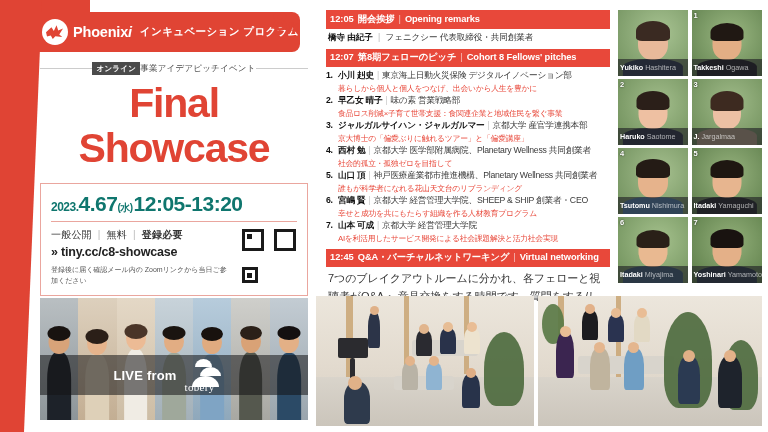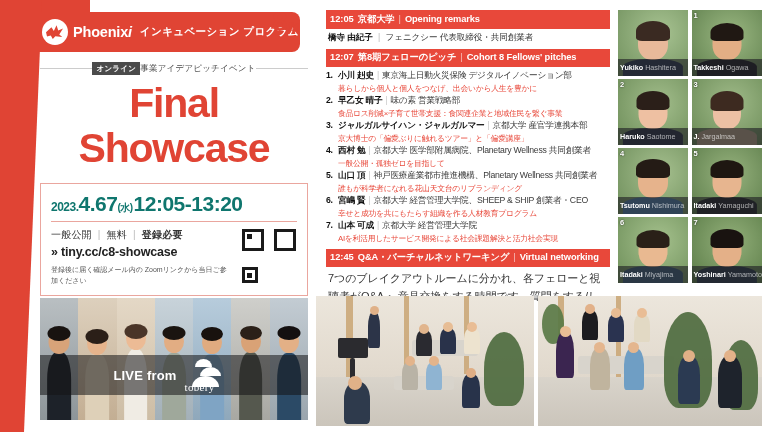--- a/index.html
+++ b/index.html
@@ -325,21 +325,21 @@
       <span class="dome" style="width:21px;height:9px;left:17px;top:9px;"></span>
       <span class="dome" style="width:27px;height:11px;left:9px;top:18px;"></span>
       <span class="word">tobery</span>
     </span>
   </div>
 
   <div class="agenda">
 
     <div class="sec-head">
       <span class="time">12:05</span>
-      <span>京都大学</span>
+      <span>開会挨拶</span>
       <span class="bar">|</span>
       <span>Opening remarks</span>
     </div>
 
     <div class="opening-line">
       <span class="nm">橋寺 由紀子</span>
       <span class="bar">|</span>
       <span>フェニクシー 代表取締役・共同創業者</span>
     </div>
 
@@ -380,21 +380,21 @@
       <div class="row2">京大博士の「偏愛ぶりに触れるツアー」と「偏愛講座」</div>
     </div>
 
     <div class="pitch">
       <div class="row1">
         <span class="num">4.</span>
         <span class="nm">西村 勉</span>
         <span class="bar">|</span>
         <span class="org">京都大学 医学部附属病院、Planetary Wellness 共同創業者</span>
       </div>
-      <div class="row2">一般公開・孤独ゼロを目指して</div>
+      <div class="row2">社会的孤立・孤独ゼロを目指して</div>
     </div>
 
     <div class="pitch">
       <div class="row1">
         <span class="num">5.</span>
         <span class="nm">山口 頂</span>
         <span class="bar">|</span>
         <span class="org">神戸医療産業都市推進機構、Planetary Wellness 共同創業者</span>
       </div>
       <div class="row2">誰もが科学者になれる花山天文台のリブランディング</div>

